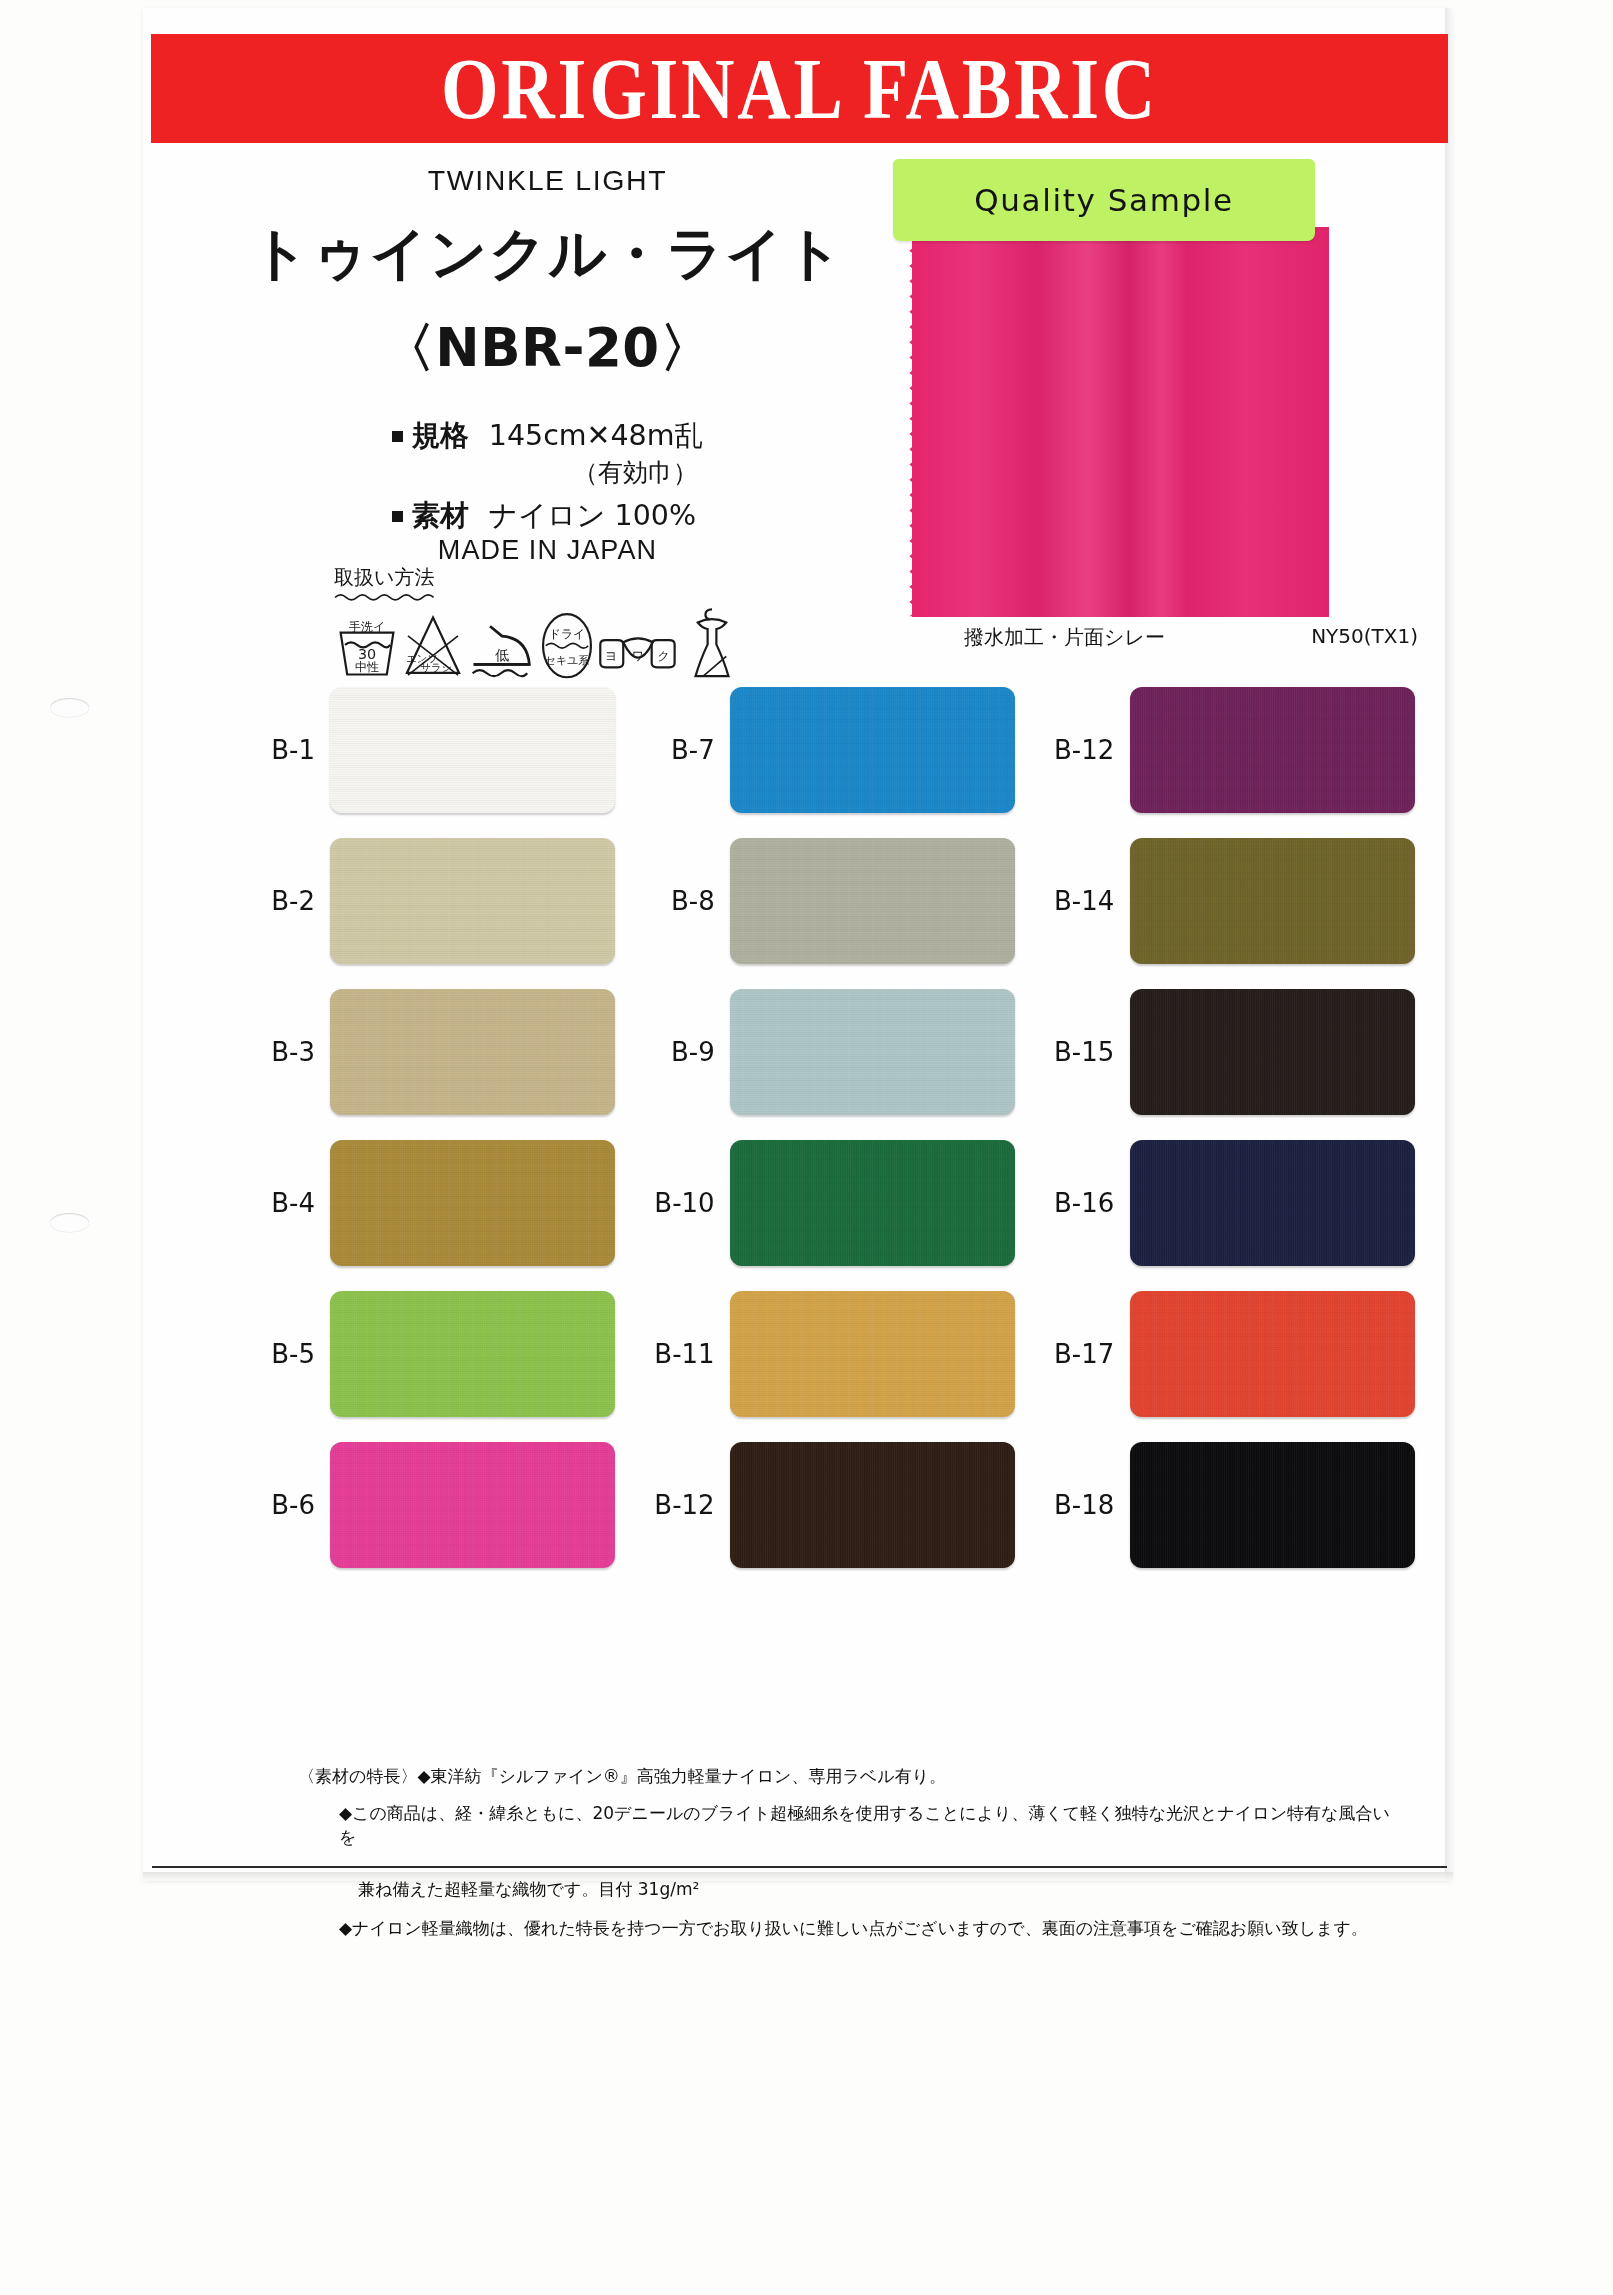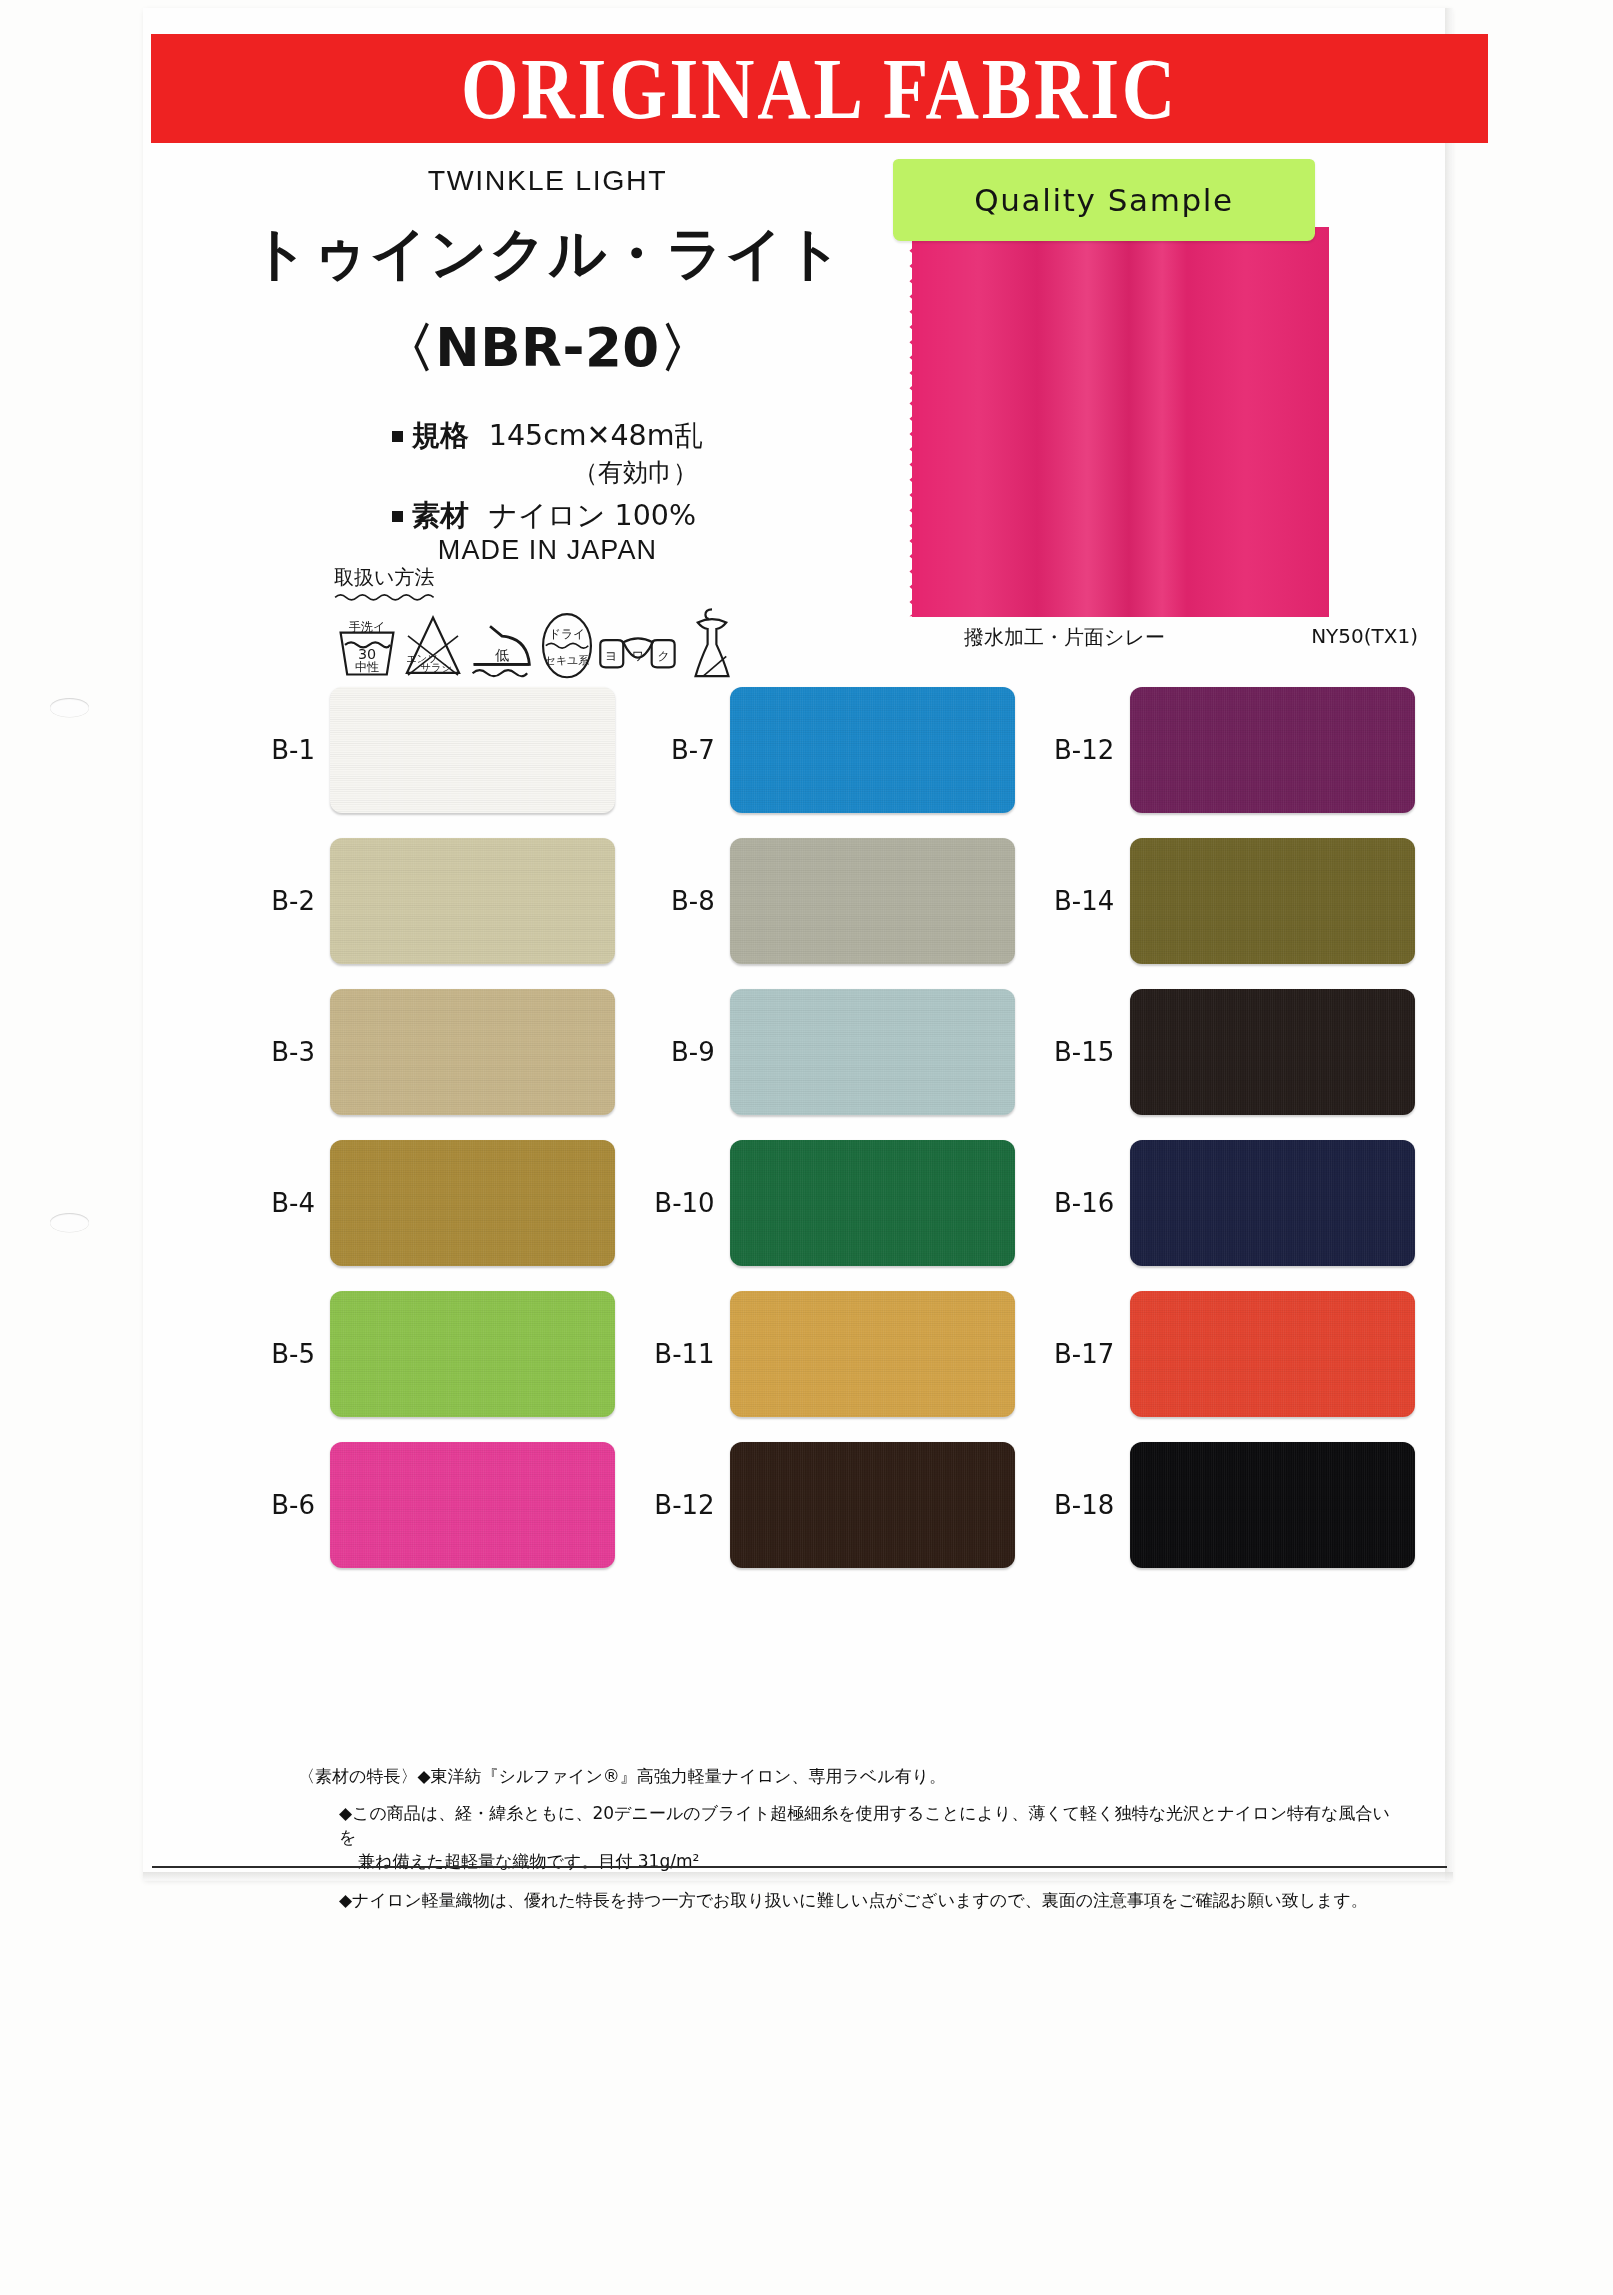--- a/index.html
+++ b/index.html
@@ -14,21 +14,21 @@
   .sheet-edge-b{position:absolute;left:143px;top:1872px;width:1310px;height:8.8px;
          background:linear-gradient(180deg,#dededc,#fafafa);opacity:.8;}
 
   
   .punch{position:absolute;width:39px;height:18.6px;border-radius:50%;
          background:#fdfdfd;box-shadow:0 1.1px 1.1px rgba(0,0,0,.16) inset,0 0.5px 0.5px rgba(0,0,0,.10);}
   .punch.p1{left:50px;top:698px;}
   .punch.p2{left:50px;top:1213px;}
 
   
-  .banner{position:absolute;left:151px;top:34px;width:1297px;height:109px;background:#ee2222;padding-left:40px;}
+  .banner{position:absolute;left:151px;top:34px;width:1297px;height:109px;background:#ee2222;}
   .banner-title{position:absolute;left:0;top:0;width:100%;height:100%;
       display:flex;align-items:center;justify-content:center;
       color:#ffffff;font-family:"Liberation Serif", serif;font-weight:700;
       font-size:86px;letter-spacing:3.3px;line-height:1;
       transform:scaleX(.86);transform-origin:center;}
 
   
   .info{position:absolute;left:230px;top:164px;width:635px;text-align:center;color:#151515;}
   .info .eng{font-size:28.5px;letter-spacing:1.6px;font-family:"Liberation Sans",sans-serif;}
   .info .jp{font-size:57px;font-weight:700;margin-top:18.6px;letter-spacing:1.1px;
@@ -337,21 +337,21 @@
   </div>
 
   <div class="footer">
     <div class="f-line">
       <span class="lead">〈素材の特長〉</span>
       <span class="f-body">◆東洋紡『シルファイン®』高強力軽量ナイロン、専用ラベル有り。</span>
     </div>
     <div class="f-line f-indent" style="margin-top:13px;">
       <span class="f-body">◆この商品は、経・緯糸ともに、20デニールのブライト超極細糸を使用することにより、薄くて軽く独特な光沢とナイロン特有な風合いを</span>
     </div>
-    <div class="f-line f-indent" style="padding-left:60px;">
+    <div class="f-line f-indent" style="padding-left:60px;margin-top:28px;">
       <span class="f-body">兼ね備えた超軽量な織物です。目付 31g/m²</span>
     </div>
     <div class="f-line f-indent" style="margin-top:14.2px;">
       <span class="f-body">◆ナイロン軽量織物は、優れた特長を持つ一方でお取り扱いに難しい点がございますので、裏面の注意事項をご確認お願い致します。</span>
     </div>
   </div>
 
   <div class="footer-rule"></div>
 
 </div>

